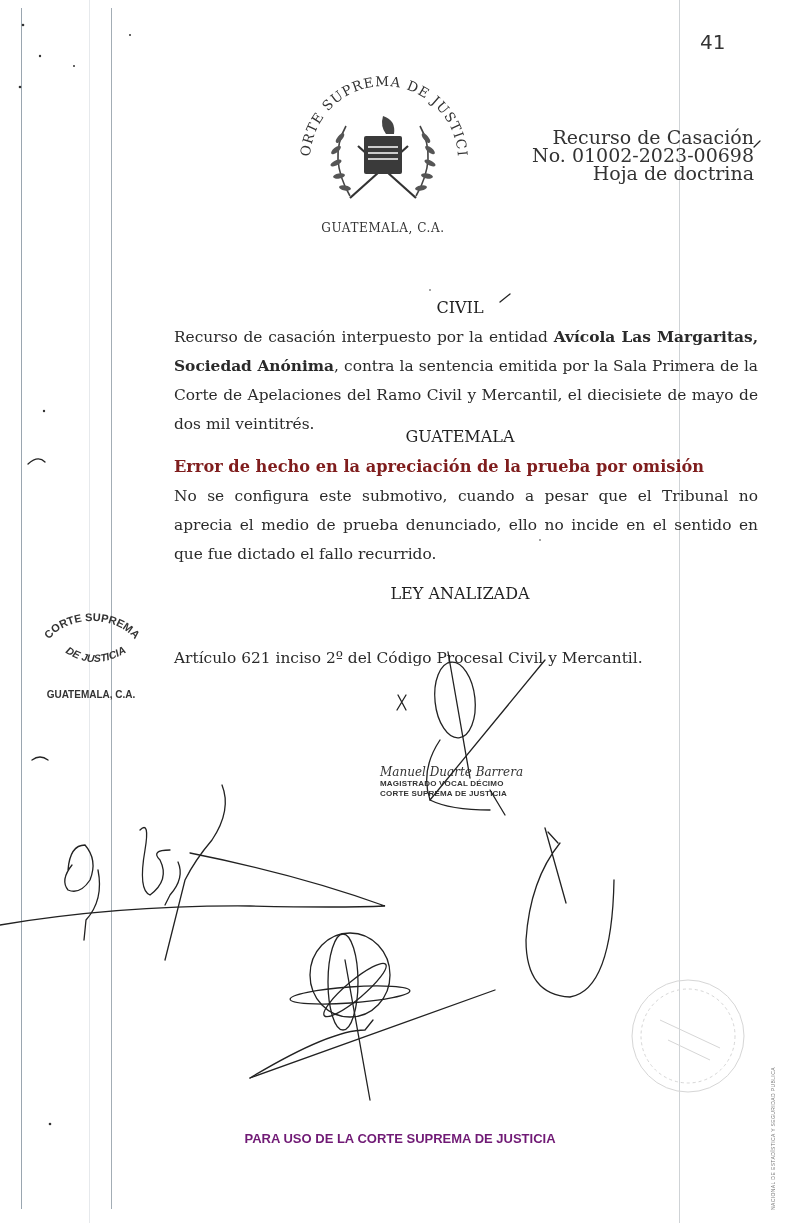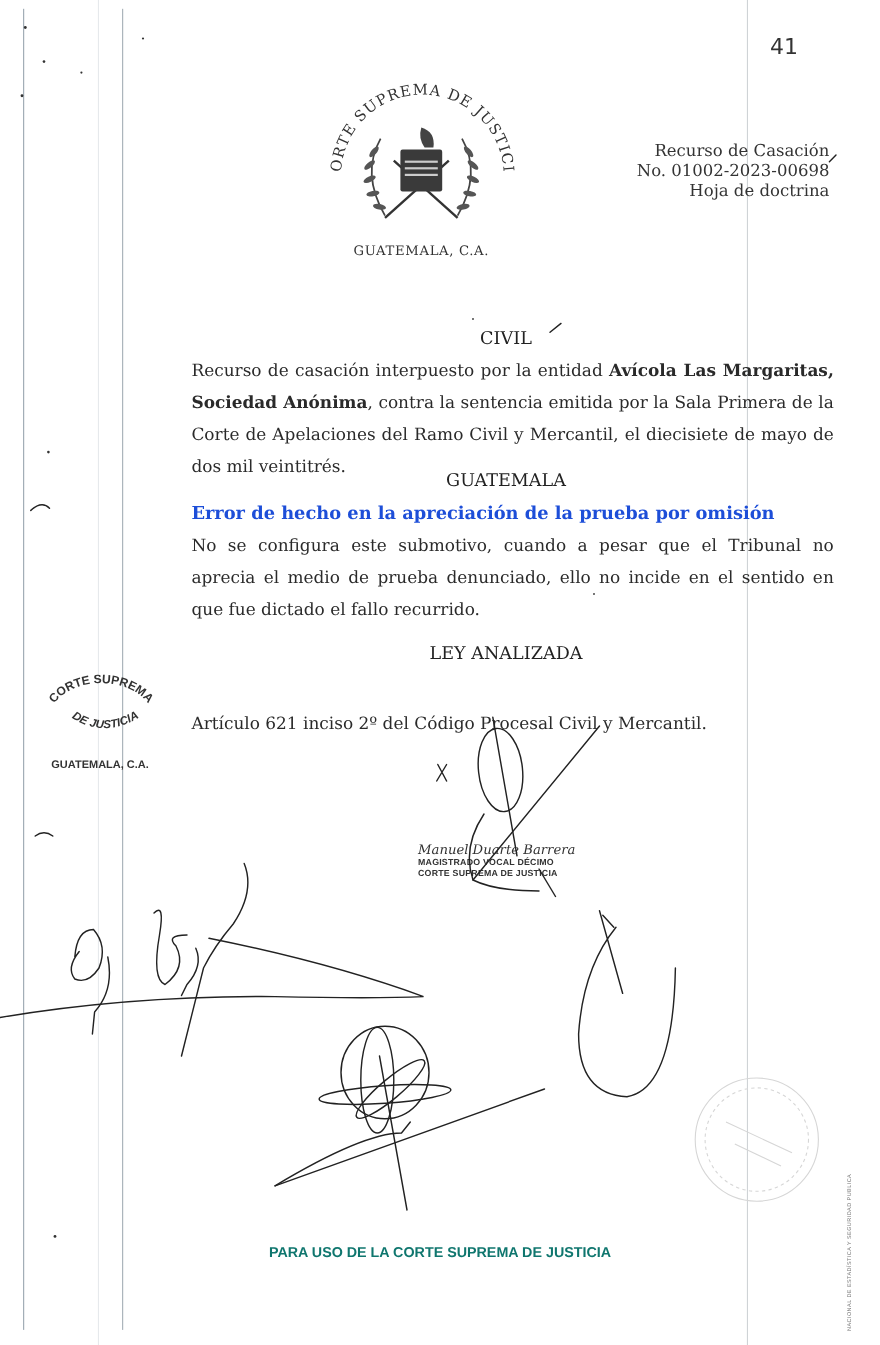--- a/index.html
+++ b/index.html
@@ -13,37 +13,37 @@
     .vline.l2 { left: 89px; background: #e6e9ec; }
     .vline.l3 { left: 111px; top: 8px; bottom: 14px; background: #a3adb5; }
     .vline.r1 { left: 679px; background: #cfd3d6; }
 
     .abs { position: absolute; }
 
     
     .emblem { left: 288px; top: 68px; width: 190px; height: 170px; }
     .emblem svg { width: 100%; height: 100%; }
 
-    .case-ref { right: 46px; top: 128px; text-align: right; font-size: 15px; line-height: 18px; color: #333; }
+    .case-ref { right: 46px; top: 128px; text-align: right; font-size: 19px; line-height: 18px; color: #333; }
     .folio { left: 700px; top: 30px; font-family: "DejaVu Sans", sans-serif; font-size: 20px; color: #333; }
 
     .center-h { left: 160px; width: 600px; text-align: center; font-weight: normal; font-size: 16px; color: #222; }
     .para { left: 174px; width: 584px; font-size: 15.4px; line-height: 29px; text-align: justify; color: #2a2a2a; }
     .para b { font-weight: bold; }
-    .subhead { left: 174px; width: 584px; font-size: 16.2px; font-weight: bold; color: #1d4ed8; }
+    .subhead { left: 174px; width: 584px; font-size: 16.2px; font-weight: bold; color: #7f1d1d; }
 
     .stamp-left { left: 36px; top: 605px; width: 110px; height: 100px; font-family: "Liberation Sans", sans-serif; }
     .stamp-left svg { width: 100%; height: 80px; }
     .stamp-left .city { font-size: 10px; font-weight: bold; color: #333; text-align: center; margin-top: 0; }
 
     .sig-block { left: 380px; top: 765px; width: 170px; text-align: left; font-family: "Liberation Sans", sans-serif; }
     .sig-name { font-family: "DejaVu Serif", serif; font-style: italic; font-size: 12px; color: #333; }
     .sig-title { font-size: 8px; font-weight: bold; color: #333; line-height: 10px; letter-spacing: 0.2px; }
 
-    .footer { left: 200px; width: 400px; top: 1131px; text-align: center; font-family: "Liberation Sans", sans-serif; font-weight: bold; font-size: 13px; color: #0f766e; }
+    .footer { left: 200px; width: 400px; top: 1131px; text-align: center; font-family: "Liberation Sans", sans-serif; font-weight: bold; font-size: 13px; color: #701a75; }
     .side-print { left: 770px; top: 1050px; height: 160px; width: 12px; writing-mode: vertical-rl; transform: rotate(180deg); font-family: "Liberation Sans", sans-serif; font-size: 5px; color: #777; letter-spacing: 0.4px; }
 
     .scribbles { left: 0; top: 0; width: 800px; height: 1223px; pointer-events: none; }
   </style>
 </head>
 <body>
 
 <div class="vline l1"></div>
 <div class="vline l2"></div>
 <div class="vline l3"></div>

